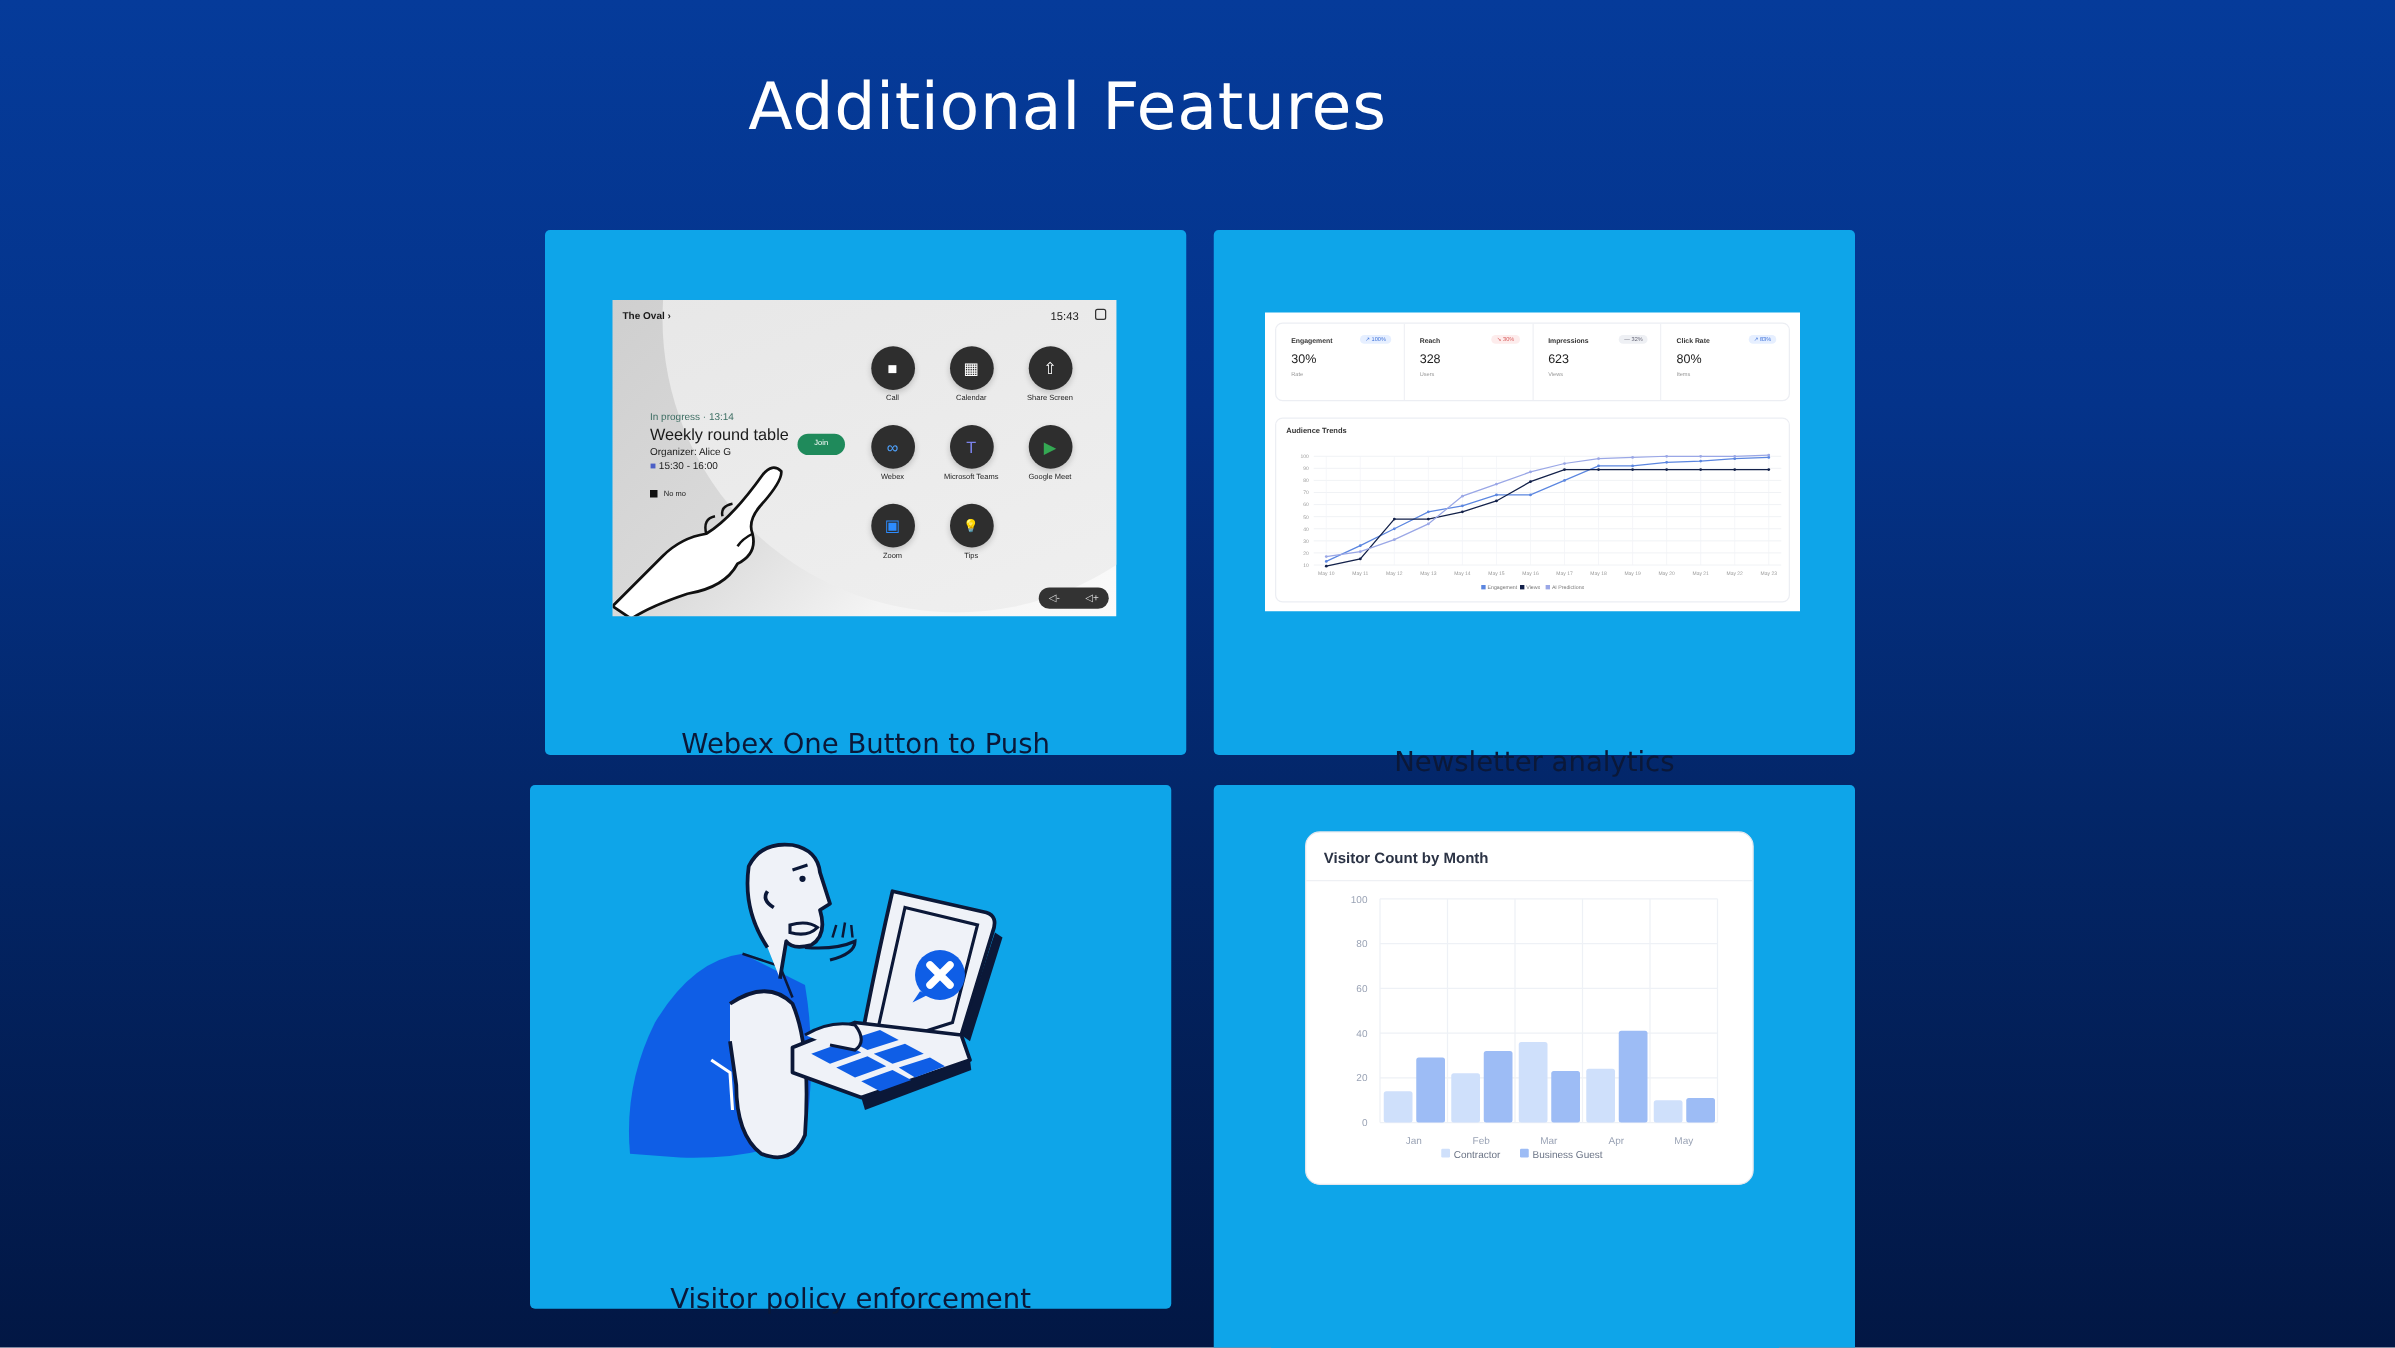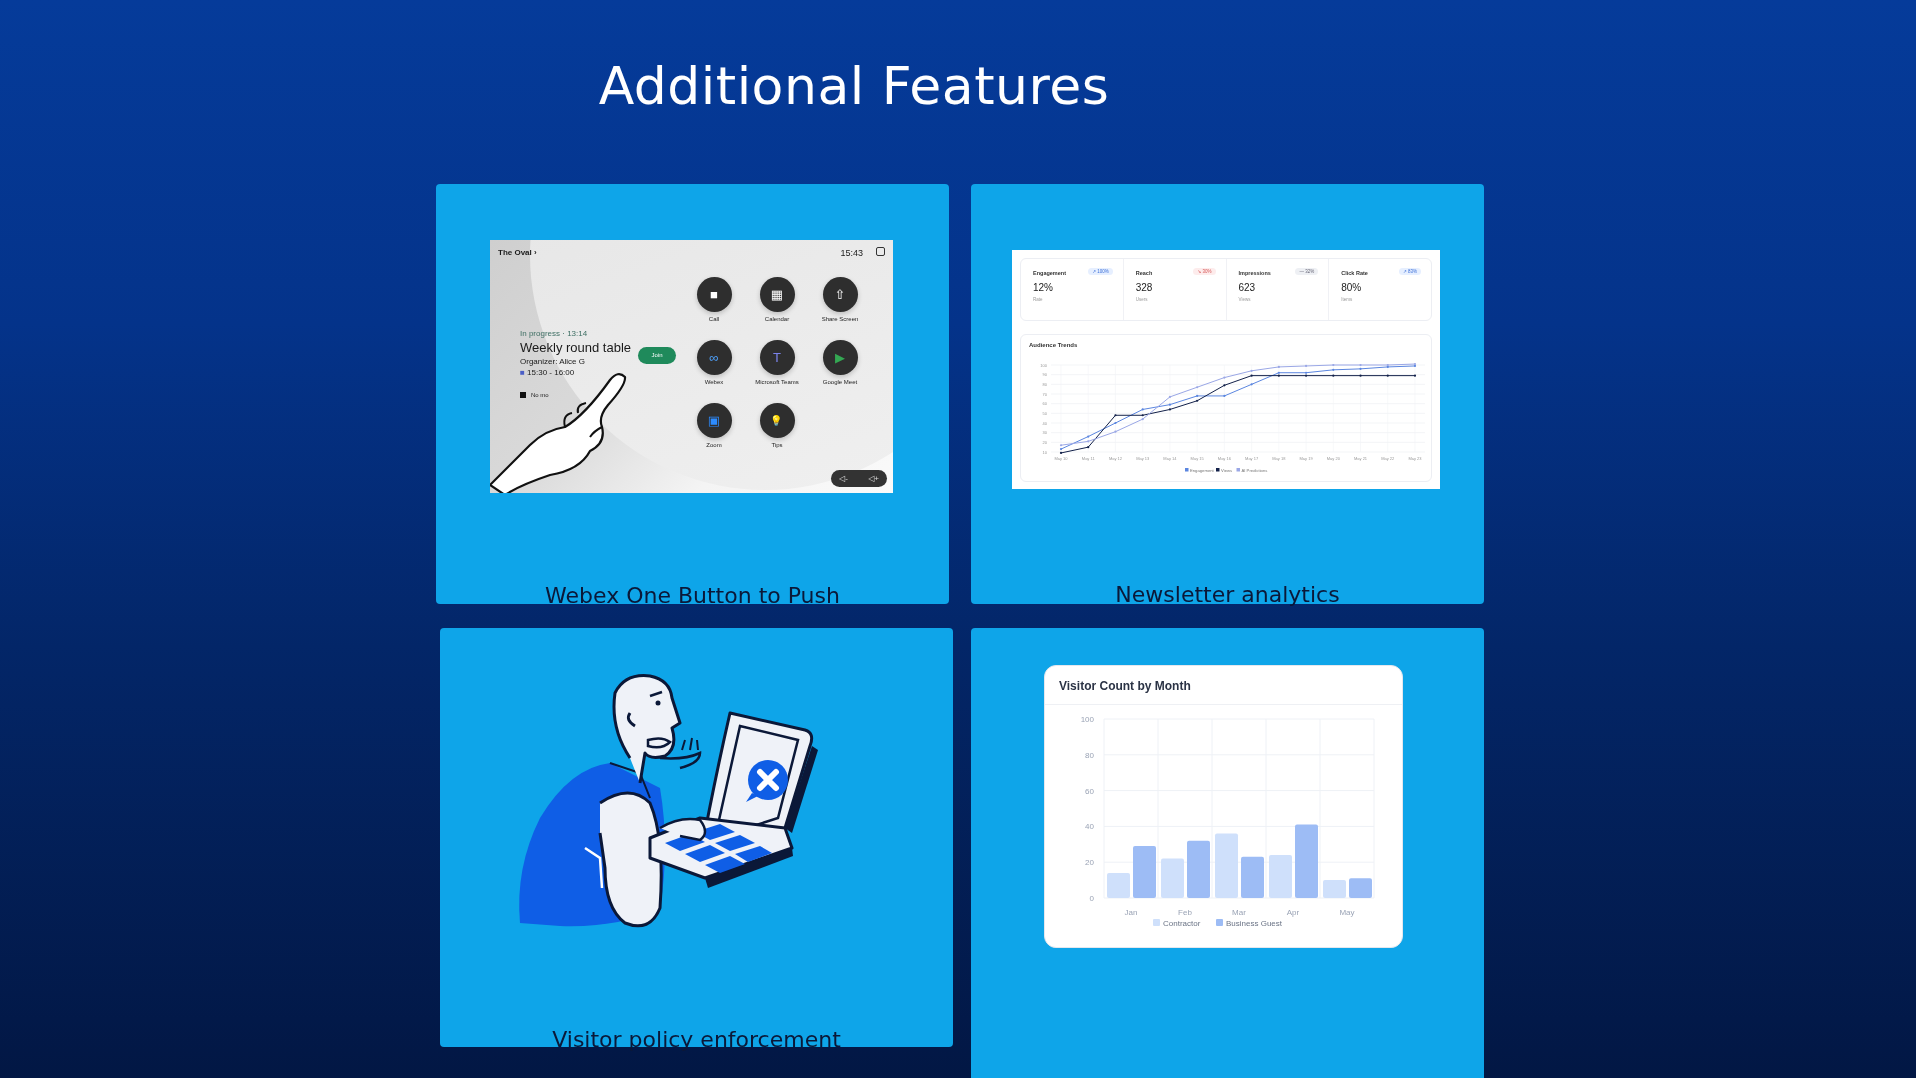--- a/index.html
+++ b/index.html
@@ -134,21 +134,21 @@
     </svg>
   </div>
   <div class="card-caption" style="top:351px;">Webex One Button to Push</div>
 </div>
 
 <div class="card" style="left:971px; top:184px; height:420px;">
   <div class="nl-panel">
     <div class="nl-stats">
       <div class="nl-stat">
         <div class="lbl">Engagement</div>
-        <div class="val">12%</div>
+        <div class="val">30%</div>
         <div class="sub">Rate</div>
         <div class="badge up">↗ 100%</div>
       </div>
       <div class="nl-stat">
         <div class="lbl">Reach</div>
         <div class="val">328</div>
         <div class="sub">Users</div>
         <div class="badge down">↘ 30%</div>
       </div>
       <div class="nl-stat">
@@ -262,24 +262,24 @@
           <circle cx="394" cy="29.03333333333333" r="1.1" fill="#9aa7e6"></circle>
           <rect x="164" y="133" width="3.5" height="3.5" fill="#5b86e0"></rect>
           <text x="169" y="136.5" font-size="4.2" fill="#777" font-family="Liberation Sans, sans-serif">Engagement</text>
           <rect x="195" y="133" width="3.5" height="3.5" fill="#13214a"></rect>
           <text x="200" y="136.5" font-size="4.2" fill="#777" font-family="Liberation Sans, sans-serif">Views</text>
           <rect x="215.5" y="133" width="3.5" height="3.5" fill="#9aa7e6"></rect>
           <text x="220.5" y="136.5" font-size="4.2" fill="#777" font-family="Liberation Sans, sans-serif">AI Predictions</text>
         </svg>
     </div>
   </div>
-  <div class="card-caption" style="top:350px;">Newsletter analytics</div>
+  <div class="card-caption" style="top:366px;">Newsletter analytics</div>
 </div>
 
-<div class="card" style="left:440px; top:628px; height:419px;">
+<div class="card" style="left:424px; top:628px; height:419px;">
   <svg style="position:absolute; left:60px; top:40px;" width="400" height="290" viewBox="0 0 400 290">
 
     <path d="M20 255 Q15 200 40 150 Q70 100 110 95 L160 120 Q170 180 160 240 Q120 260 60 258 Z" fill="#0f5ee6"></path>
     <path d="M110 95 L140 105 L150 130" fill="none" stroke="#0b1838" stroke-width="2"></path>
 
     <path d="M100 135 Q130 115 150 135 Q165 170 160 240 Q150 265 125 255 Q105 240 105 200 L100 165" fill="#eff2f8" stroke="#0b1838" stroke-width="3" stroke-linejoin="round"></path>
     <path d="M85 180 L100 190 L102 220" fill="none" stroke="#fff" stroke-width="2.5"></path>
 
     <path d="M130 90 Q110 60 115 25 Q125 5 150 8 Q170 12 172 30 L180 55 L172 60 Q178 80 165 88 Q150 92 145 85 L140 115" fill="#eff2f8" stroke="#0b1838" stroke-width="3" stroke-linejoin="round"></path>
     <path d="M135 58 Q125 52 130 45" fill="none" stroke="#0b1838" stroke-width="3"></path>

